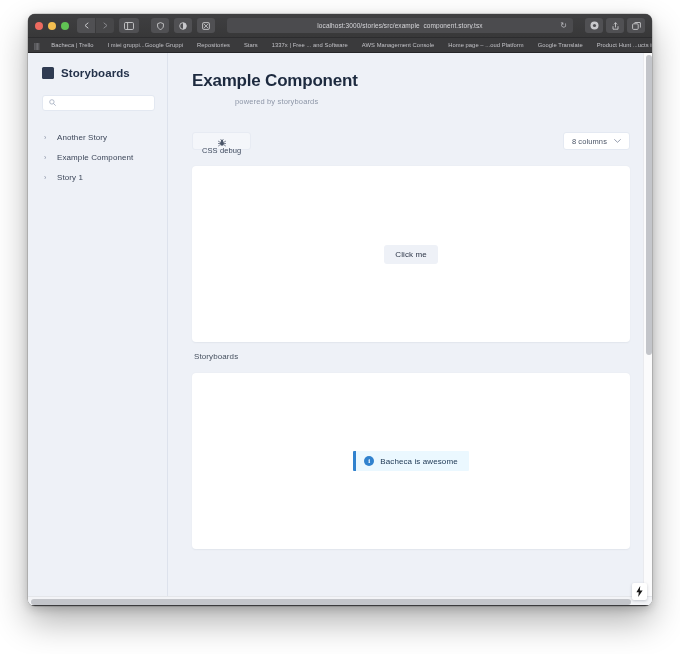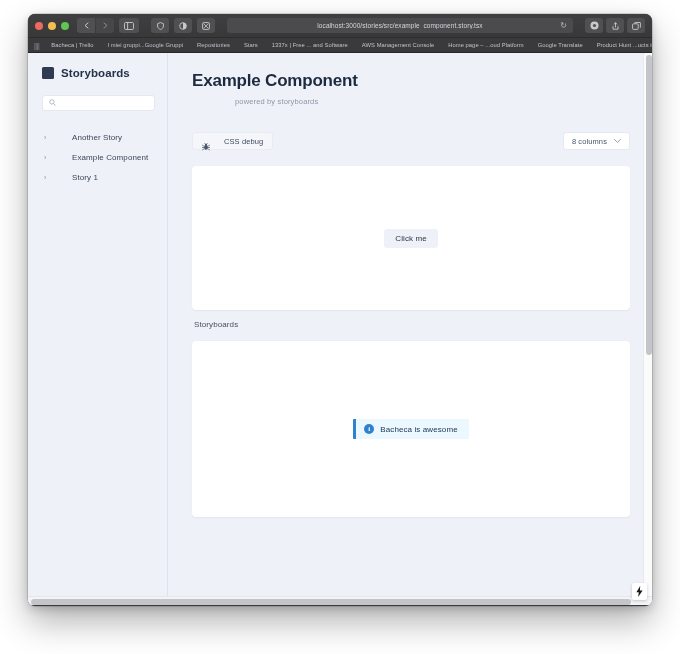--- a/index.html
+++ b/index.html
@@ -203,21 +203,21 @@
     padding: 0 6px 0 17px;
     font-size: 7.5px;
     font-family: "Liberation Sans", sans-serif;
     color: #5a6478;
   }
 
   .sb-list { display: flex; flex-direction: column; gap: 0; }
   .sb-item {
     display: flex;
     align-items: center;
-    gap: 23px;
+    gap: 8px;
     height: 20px;
     padding-left: 2px;
     cursor: pointer;
   }
   .sb-caret {
     color: #8a93a6;
     font-size: 7px;
     line-height: 1;
     width: 5px;
     flex: 0 0 auto;
@@ -254,27 +254,28 @@
   .toolbar {
     display: flex;
     align-items: center;
     justify-content: space-between;
     margin-bottom: 16px;
   }
 
   .css-debug-btn {
     display: inline-flex;
     align-items: center;
-    gap: 14px;
+    gap: 5px;
     background: #f4f6fa;
     border: 1px solid #e7ebf3;
     border-radius: 3px;
     height: 18px;
     padding: 0 9px;
     cursor: pointer;
+    flex-direction: column;
   }
   .css-debug-label {
     font-size: 7.5px;
     color: #3f4a5e;
     letter-spacing: 0.1px;
   }
   .bug-icon { width: 8px; height: 8px; display: block; flex: 0 0 auto; }
 
   .columns-select {
     display: inline-flex;
@@ -292,21 +293,21 @@
     color: #4c5668;
     letter-spacing: 0.1px;
   }
   .chev { font-size: 6px; color: #8a93a6; line-height: 1; }
 
   
   .story-block { margin-bottom: 0; }
   .canvas {
     background: #ffffff;
     border-radius: 4px;
-    height: 144px;
+    height: 176px;
     display: flex;
     align-items: center;
     justify-content: center;
     box-shadow: 0 0.5px 1.5px rgba(30,45,75,0.06);
   }
   .canvas.tall { height: 176px; }
   .story-caption {
     font-size: 8px;
     color: #46505f;
     letter-spacing: 0.1px;

